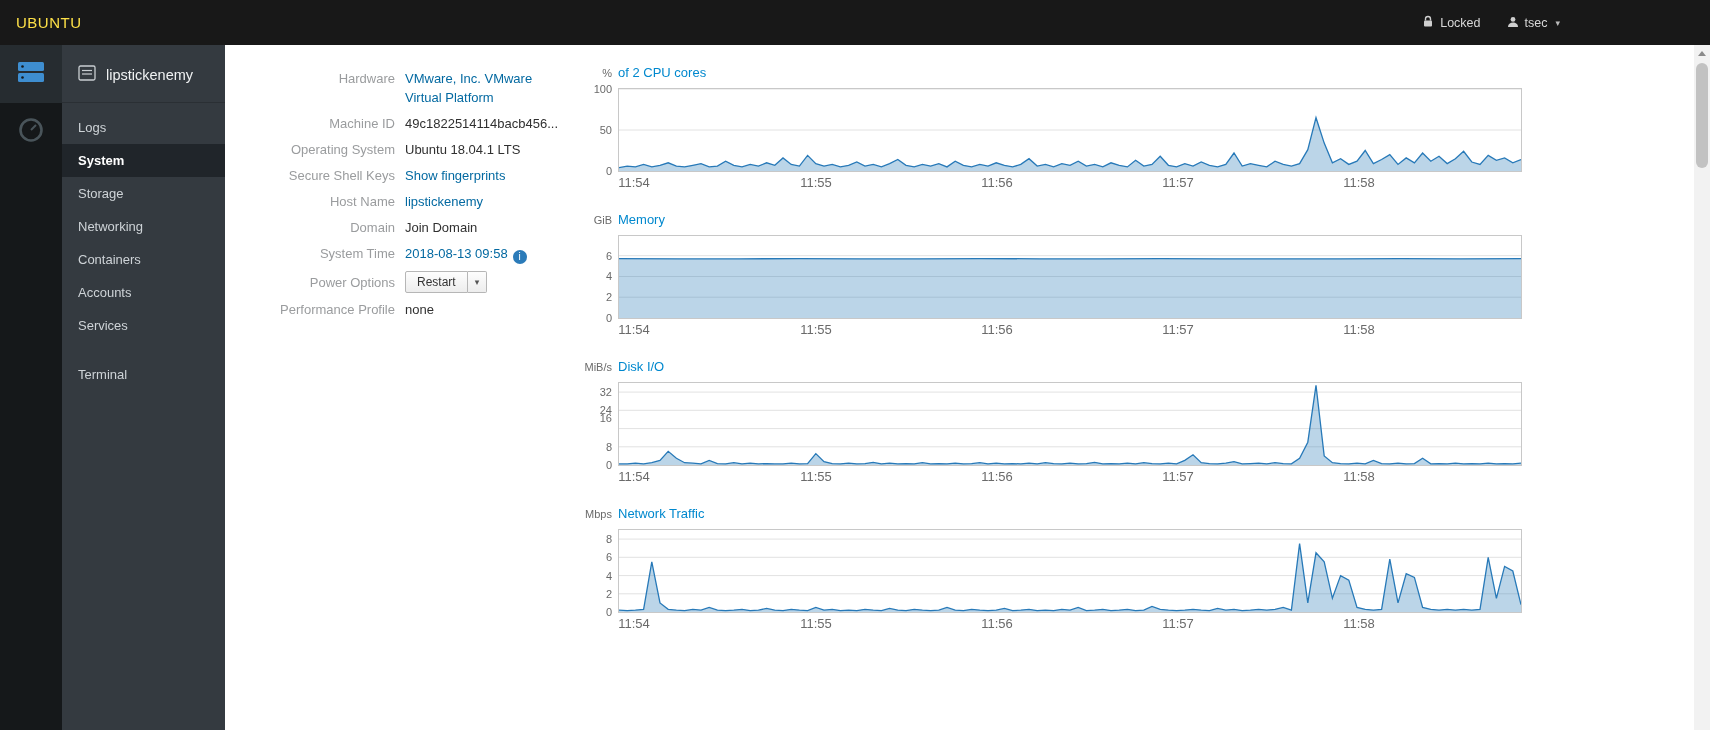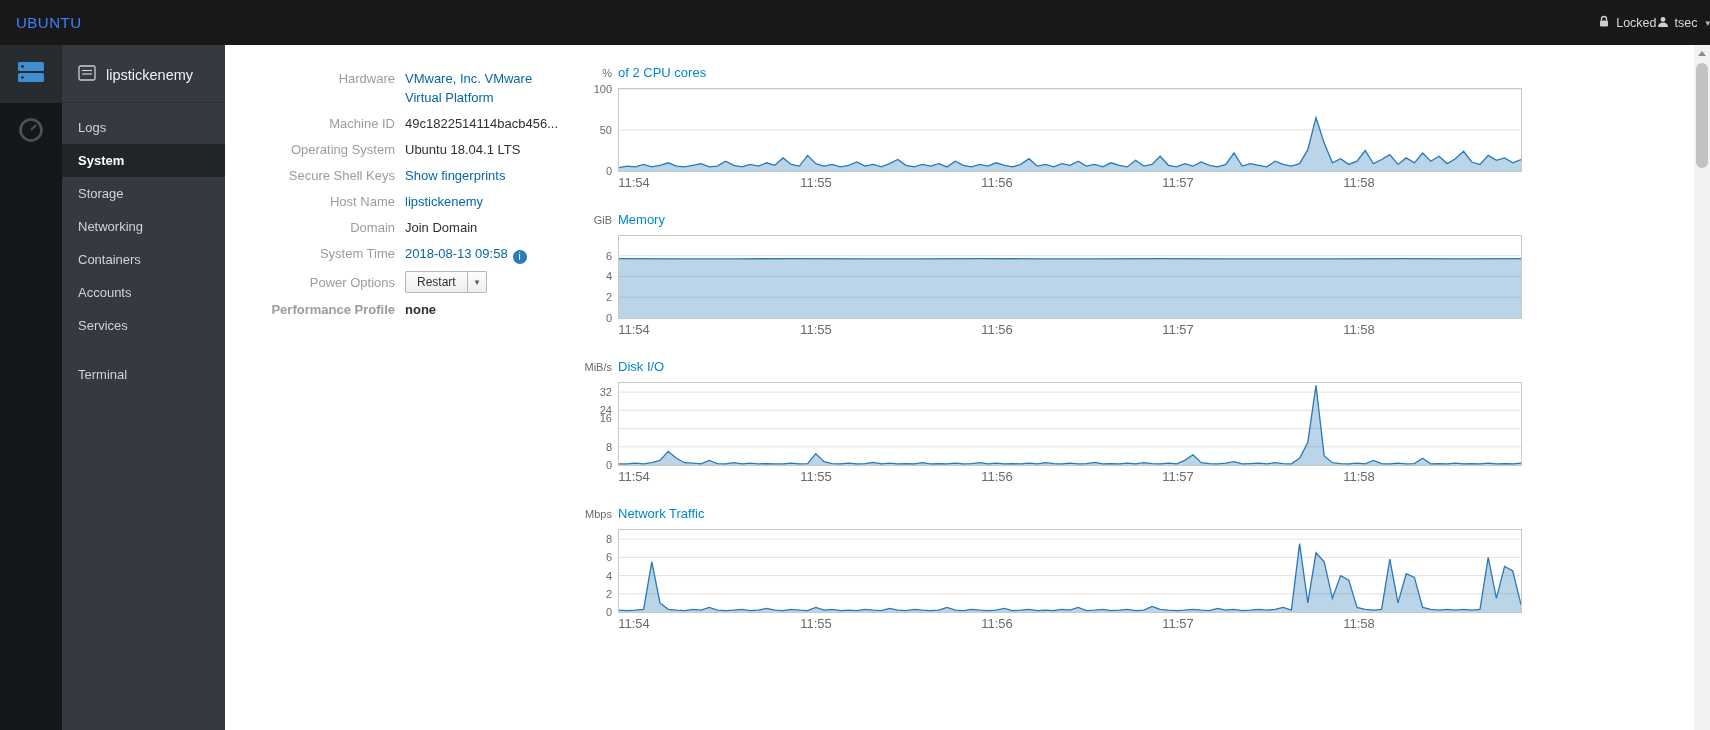--- a/index.html
+++ b/index.html
@@ -1,22 +1,22 @@
 <!DOCTYPE html>
 <html><head>
 <meta charset="utf-8">
 <style>
   * { box-sizing: border-box; margin: 0; padding: 0; }
   html,body { width:1710px; height:730px; overflow:hidden; font-family:"Liberation Sans",sans-serif; background:#fff; }
   body { position:relative; }
 
   
   .topbar { position:absolute; top:0; left:0; width:1710px; height:45px; background:#181818; display:flex; align-items:center; color:#fff; z-index:5; }
-  .brand { font-size:15px; letter-spacing:.5px; margin-left:16px; color:#3b82f6; }
-  .topbar-right { margin-left:auto; display:flex; align-items:flex-end; }
+  .brand { font-size:15px; letter-spacing:.5px; margin-left:16px; color:#fde047; }
+  .topbar-right { margin-left:auto; margin-right:150px; display:flex; align-items:flex-end; gap:26px; }
   .tb-item { display:flex; align-items:center; gap:6px; font-size:12.5px; color:#d8d8d8; cursor:pointer; }
   .caret { font-size:9px; color:#bbb; margin-left:2px; }
 
   
   .rail { position:absolute; top:45px; left:0; bottom:0; width:62px; background:#15181a; }
   .rail-item { height:58px; display:flex; align-items:center; justify-content:center; cursor:pointer; }
   .rail-item.active { background:#262c30; }
 
   
   .sidebar { position:absolute; top:45px; left:62px; bottom:0; width:163px; background:#343a40; }
@@ -154,21 +154,21 @@
         <span class="link">2018-08-13 09:58</span><span class="info-ico">i</span>
       </span>
     </div>
     <div class="info-row" style="align-items:center;">
       <span class="info-label">Power Options</span>
       <span class="btn-group">
         <button class="btn">Restart</button>
         <button class="btn-caret">▾</button>
       </span>
     </div>
-    <div class="info-row" style="margin-top:3px;font-weight:bold;">
+    <div class="info-row" style="margin-top:3px;">
       <span class="info-label">Performance Profile</span>
       <span class="info-value">none</span>
     </div>
   </div>
 
   <div class="charts-col">
 
     <div class="chart">
       <div class="chart-head">
         <span class="unit">%</span>

